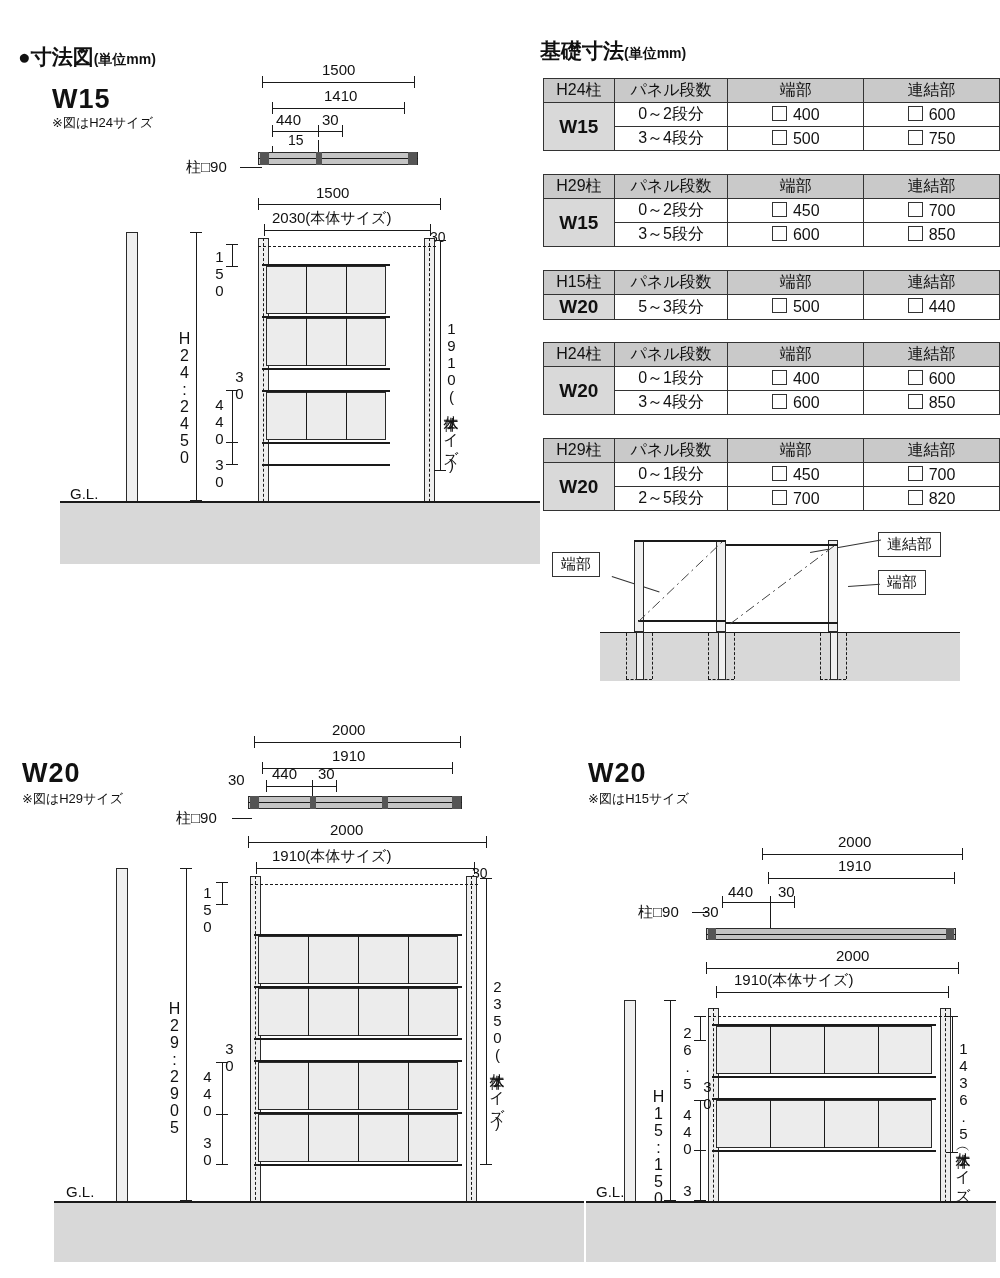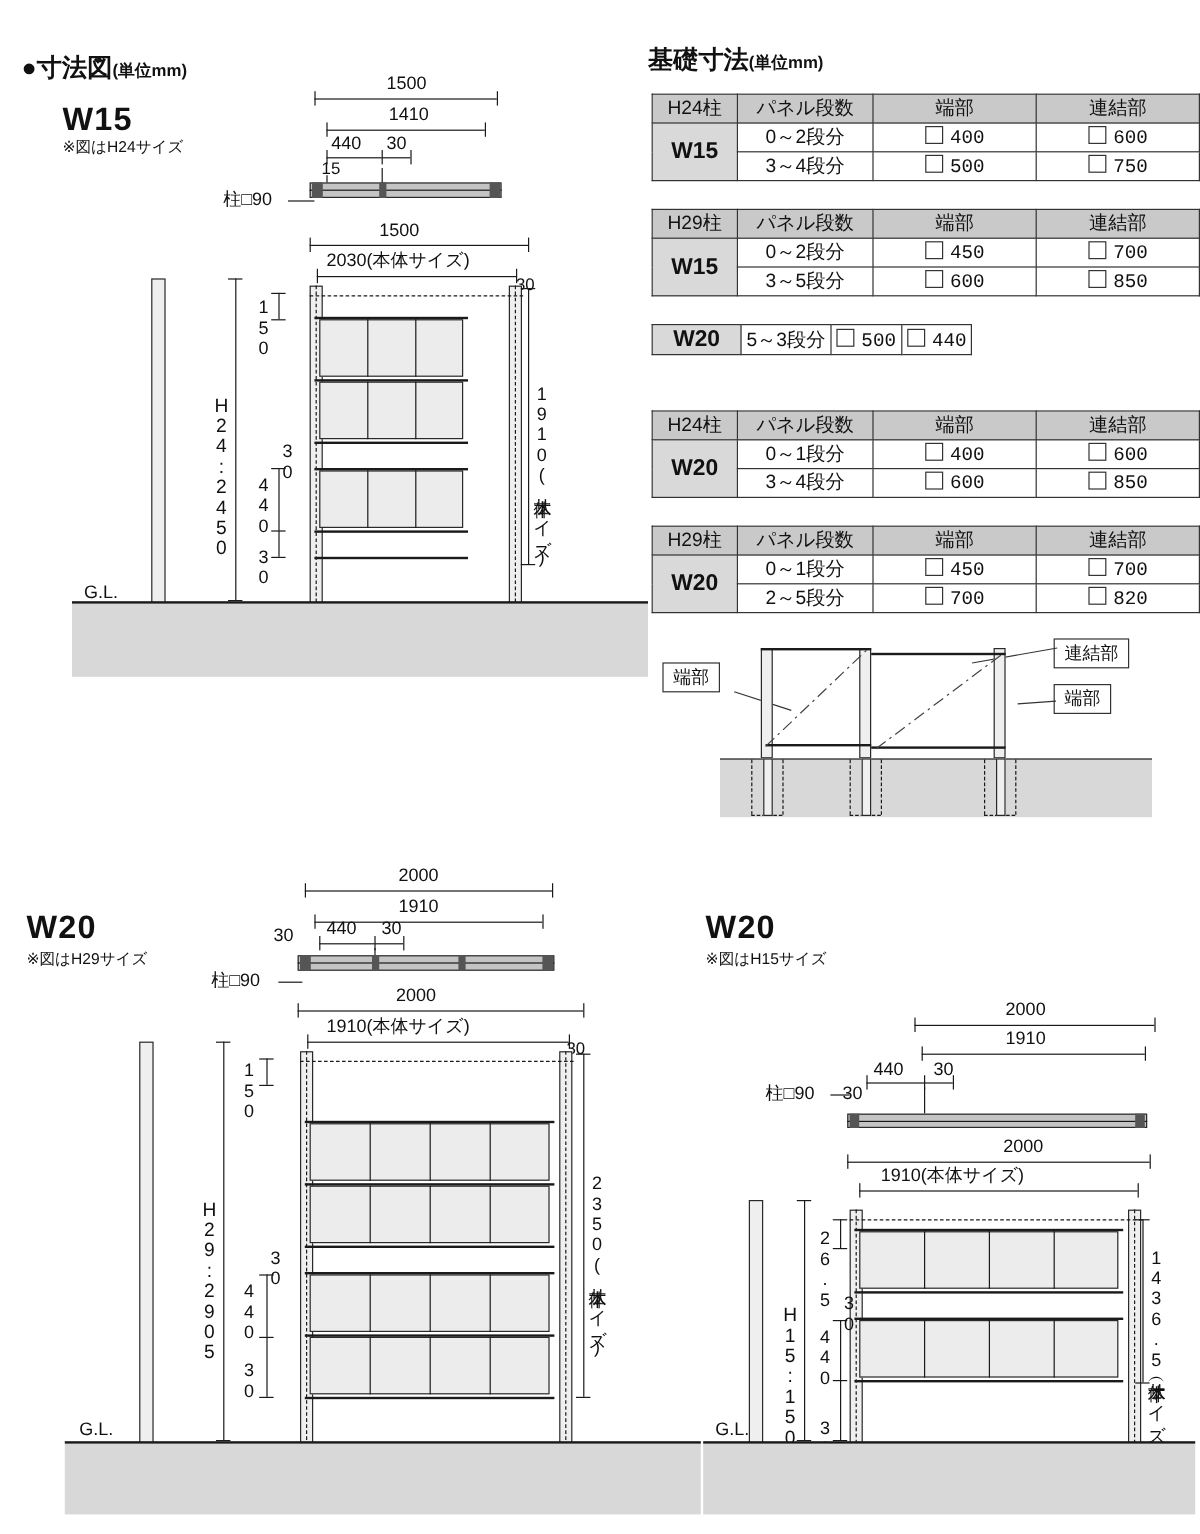--- a/index.html
+++ b/index.html
@@ -37,21 +37,21 @@
   .beam{position:absolute;background:#cfcfcf;border:1px solid #2a2a2a;box-sizing:border-box;}
 
   
   .tbl{position:absolute;border-collapse:collapse;font-size:16px;}
   .tbl td{border:1px solid #333;text-align:center;padding:1px 4px;height:22px;box-sizing:border-box;}
   .tbl .hdr{background:#c9c9c9;font-size:16px;}
   .tbl .wcell{background:#d9d9d9;font-size:19px;font-weight:bold;width:74px;}
   .tbl .lbl{width:126px;margin-top:20px;}
   .tbl .num{width:150px;text-align:center;}
   .sq{display:inline-block;width:13px;height:13px;border:1px solid #333;margin-right:6px;vertical-align:-1px;background:#fff;}
-  .numwrap{display:inline-block;font-family:Liberation Mono, monospace;}
+  .numwrap{display:inline-block;}
 
   
   .callout{position:absolute;border:1px solid #333;background:#fff;font-size:15px;padding:2px 8px;}
   .arrowline{position:absolute;height:0;border-top:1px solid #333;transform-origin:0 0;}
 </style>
 </head>
 <body>
 
 <div class="t h-main" style="left:18px;top:46px;">
   <span>●寸法図</span><span class="h-sub">(単位mm)</span>
@@ -71,21 +71,21 @@
 <div class="vl" style="left:404px;top:102px;height:12px;"></div>
 
 <div class="t" style="left:276px;top:112px;font-size:15px;">440</div>
 <div class="t" style="left:322px;top:112px;font-size:15px;">30</div>
 <div class="hl" style="left:272px;top:131px;width:46px;"></div>
 <div class="hl" style="left:318px;top:131px;width:24px;"></div>
 <div class="vl" style="left:272px;top:125px;height:12px;"></div>
 <div class="vl" style="left:318px;top:125px;height:12px;"></div>
 <div class="vl" style="left:342px;top:125px;height:12px;"></div>
 
-<div class="t" style="left:268px;top:133px;font-size:14px;">15</div>
+<div class="t" style="left:288px;top:133px;font-size:14px;">15</div>
 <div class="vl" style="left:272px;top:146px;height:12px;"></div>
 
 <div class="beam" style="left:258px;top:152px;width:160px;height:13px;background:#c4c4c4;"></div>
 <div class="hl" style="left:258px;top:158px;width:160px;"></div>
 <div class="vl" style="left:318px;top:140px;height:14px;"></div>
 <div class="abs" style="left:260px;top:152px;width:9px;height:13px;background:#555;"></div>
 <div class="abs" style="left:408px;top:152px;width:9px;height:13px;background:#555;"></div>
 <div class="abs" style="left:316px;top:152px;width:6px;height:13px;background:#555;"></div>
 <div class="t" style="left:186px;top:159px;font-size:15px;">柱□90</div>
 <div class="hl" style="left:240px;top:167px;width:22px;"></div>
@@ -204,20 +204,26 @@
   <tr>
     <td>3～5段分</td>
     <td><span class="sq"></span><span class="numwrap">600</span></td>
     <td><span class="sq"></span><span class="numwrap">850</span></td>
   </tr>
 </tbody>
   </table>
 
 <table class="tbl" style="left:543px;top:270px;">
   <tbody>
+      <tr>
+    <td class="hdr">H15柱</td>
+    <td class="hdr lbl">パネル段数</td>
+    <td class="hdr num">端部</td>
+    <td class="hdr num">連結部</td>
+  </tr>
   <tr>
     <td class="wcell">W20</td>
     <td>5～3段分</td>
     <td><span class="sq"></span><span class="numwrap">500</span></td>
     <td><span class="sq"></span><span class="numwrap">440</span></td>
   </tr>
 </tbody>
   </table>
 
 <table class="tbl" style="left:543px;top:342px;">

